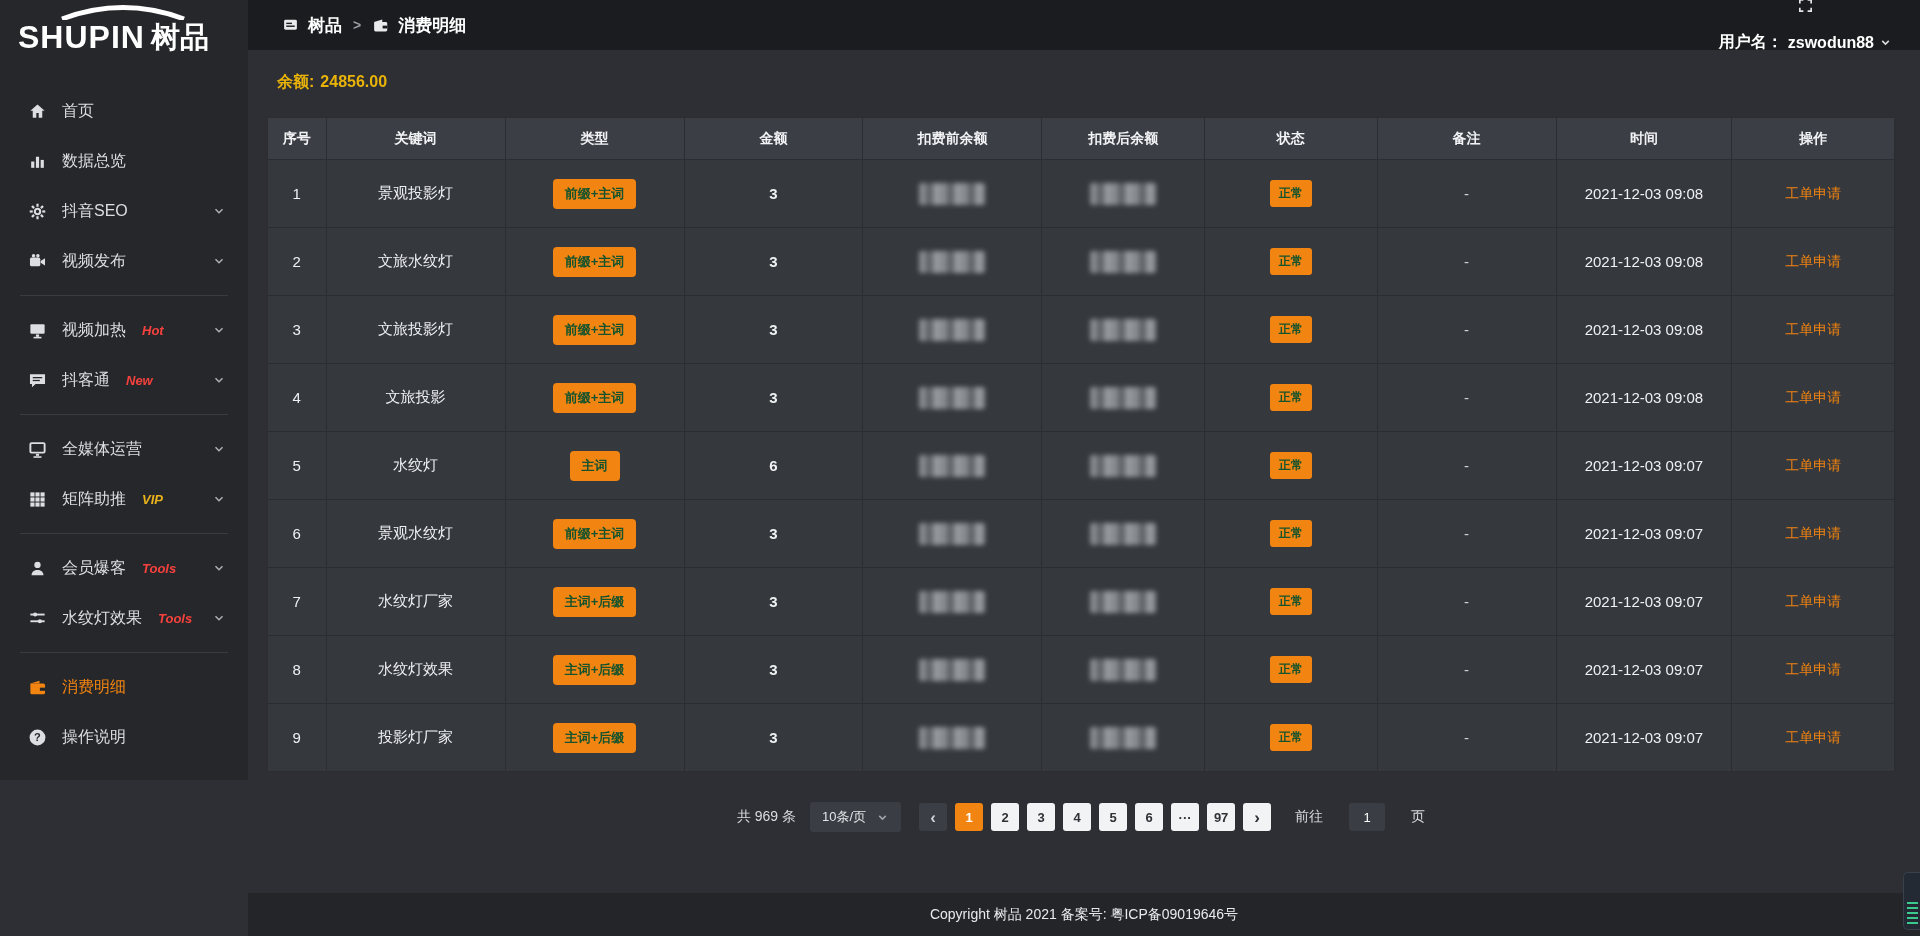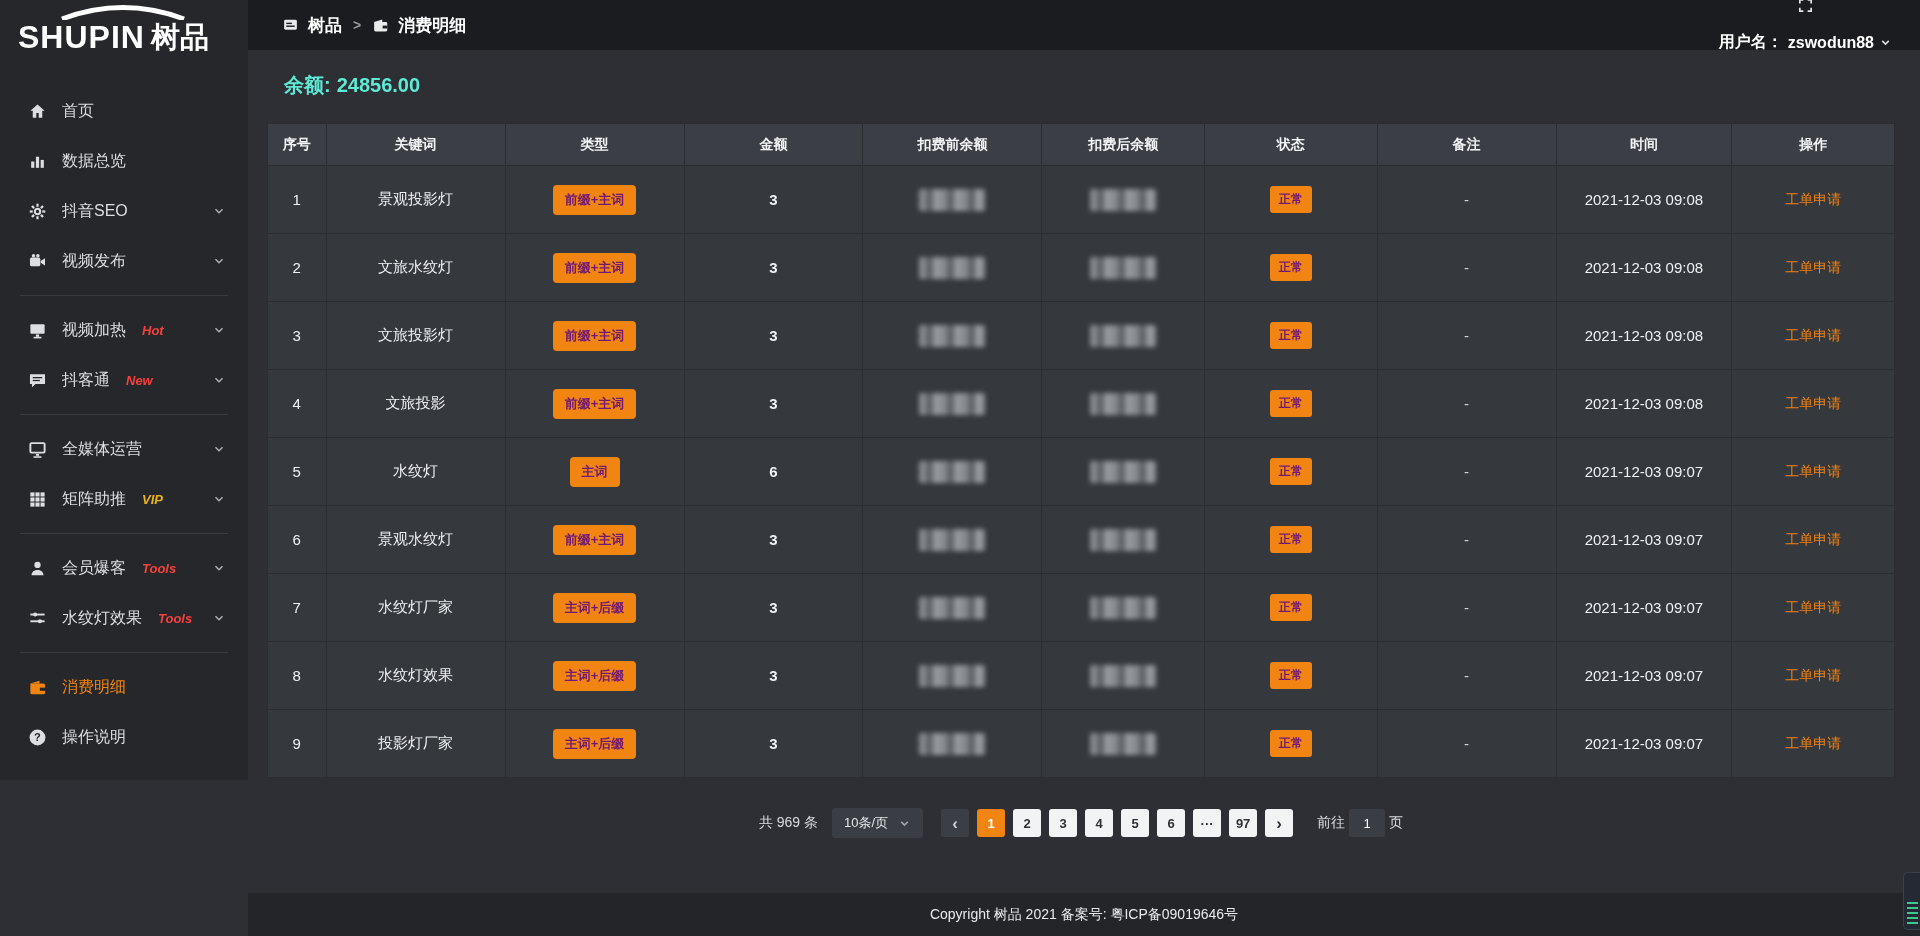--- a/index.html
+++ b/index.html
@@ -36,55 +36,55 @@
   .bc-icon svg { width:100%; height:100%; }
   .bc-sep { color:#9a9da2; font-size:14px; font-weight:bold; margin:0 2px; }
   .topbar-right { margin-left:auto; display:flex; align-items:center; gap:18px;flex-direction:column; }
   .fullscreen-btn { width:17px; height:17px; display:inline-flex; color:#e3e5e8; cursor:pointer; }
   .fullscreen-btn svg { width:100%; height:100%; }
   .user-box { display:flex; align-items:center; gap:5px; font-size:16px; font-weight:bold; color:#fff; cursor:pointer; }
   .user-caret { width:13px; height:13px; display:inline-flex; opacity:.85; }
   .user-caret svg { width:100%; height:100%; }
 
   .content { flex:1; padding:22px 25px 0 19px; position:relative; }
-  .balance { font-size:20px; font-weight:bold; color:#5eead4; margin:0 0 24px 17px; }
+  .balance { font-size:16px; font-weight:bold; color:#eab308; margin:0 0 24px 10px; }
   .balance b { margin-left:6px; }
 
   
   table { width:100%; border-collapse:collapse; table-layout:fixed; }
   th, td { border:1px solid #2b2d30; text-align:center; vertical-align:middle; }
   th { height:42px; background:#3b3e44; font-size:14px; font-weight:bold; color:#f2f3f5; }
   td { height:68px; background:#35383d; font-size:15px; color:#f0f1f3; }
   col.c-idx { width:3.6%; }
   col.c-kw { width:11%; } col.c-type { width:11%; } col.c-amt { width:11%; }
   col.c-pre { width:11%; } col.c-post { width:10%; } col.c-st { width:10.6%; }
   col.c-rm { width:11%; } col.c-tm { width:10.8%; } col.c-op { width:10%; }
   .kw { font-weight:500; }
   .amount { font-weight:600; }
-  .badge { display:inline-block; background:#f28411; color:#701a75; border-radius:4px; }
+  .badge { display:inline-block; background:#f28411; color:#14532d; border-radius:4px; }
   .type-badge { font-size:13px; font-weight:bold; padding:6px 12px; }
   .status-badge { font-size:12px; font-weight:bold; padding:5px 9px; border-radius:3px; }
   .remark { color:#cfd2d6; }
   .time { font-weight:500; }
   .action-link { color:#f28411; font-size:14px; font-weight:500; text-decoration:none; cursor:pointer; }
   .blur-box { width:66px; height:22px; margin:0 auto; border-radius:2px; filter:blur(2.5px); opacity:.8;
     background-image:
       repeating-linear-gradient(90deg, rgba(160,163,168,.95) 0 7px, rgba(108,111,116,.95) 7px 14px, rgba(178,181,186,.95) 14px 21px),
       repeating-linear-gradient(0deg, rgba(150,153,158,.55) 0 6px, rgba(95,98,103,.55) 6px 12px); }
 
   
   .pagination { margin-top:30px; display:flex; align-items:center; justify-content:center; gap:8px; font-size:14px; color:#dadce0; }
   .pg-total { margin-right:6px; }
   .pg-size { height:30px; display:flex; align-items:center; gap:10px; background:#3a3d43; border-radius:3px; padding:0 12px; font-size:13px; color:#e3e5e8; cursor:pointer; }
   .pg-size .user-caret { opacity:.6; }
   .pg-btn { min-width:28px; height:28px; border:none; border-radius:3px; background:#f2f3f5; color:#2f3136; font-size:13px; font-weight:bold; cursor:pointer; display:inline-flex; align-items:center; justify-content:center; font-family:inherit; }
   .pg-btn.arrow { font-size:17px; line-height:1; }
   .pg-btn.prev { background:#3b3e44; color:#cfd2d6; margin-left:10px; }
   .pg-btn.active { background:#f28411; color:#fff; }
-  .pg-goto { display:flex; align-items:center; gap:4px; margin-left:16px; }
+  .pg-goto { display:flex; align-items:center; gap:26px; margin-left:16px; }
   .pg-input { width:36px; height:28px; background:#3a3d43; border:none; border-radius:3px; color:#fff; text-align:center; font-size:13px; font-family:inherit; }
 
   
   .footer { height:43px; background:#232529; display:flex; align-items:center; justify-content:center; font-size:14px; color:#e8eaec; }
 
   
   .chat-widget { position:absolute; right:0; bottom:6px; width:17px; height:58px; background:#232a33; border:1px solid #39414b; border-right:none; border-radius:5px 0 0 5px; cursor:pointer; }
   .chat-widget .stripes { position:absolute; left:3px; right:2px; bottom:5px; height:24px;
     background:repeating-linear-gradient(0deg,#3ddc97 0 2px, transparent 2px 5px); opacity:.9; }
 </style>

